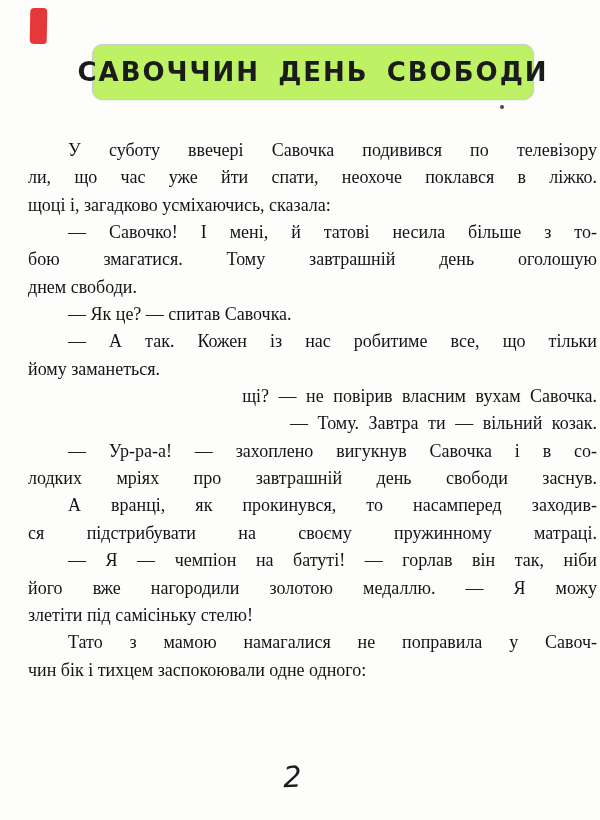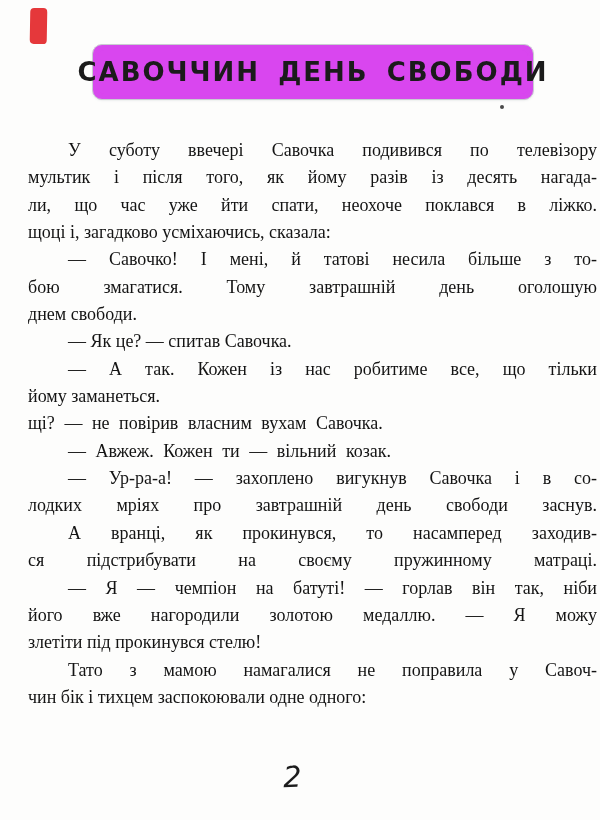--- a/index.html
+++ b/index.html
@@ -25,21 +25,21 @@
     left:30px;top:8px;
     width:17px;height:36px;
     background:var(--tab);
     border-radius:4px;
     transform:rotate(1deg);
   }
   .title-box{
     position:absolute;
     left:92px;top:44px;
     width:440px;height:54px;
-    background:#d946ef;
+    background:#bef264;
     border:1.5px solid var(--box-border);
     border-radius:10px;
     box-shadow:0 1px 2px rgba(90,110,120,0.10), inset 0 0 6px rgba(160,175,185,0.08);
     display:flex;align-items:center;justify-content:center;
   }
   .title{
     font-family:"DejaVu Sans", sans-serif;
     font-weight:700;
     font-size:26px;
     letter-spacing:2px;
@@ -67,21 +67,21 @@
     height:27.35px;
     white-space:nowrap;
     color:var(--ink);
   }
   .line.just{
     white-space:normal;
     text-align:justify;
     text-align-last:justify;
   }
   .line.ind{ text-indent:40px; }
-  .line.loose{ word-spacing:0.28em; }
+  .line.loose{ word-spacing:0.28em;text-align:right; }
   .pagenum{
     position:absolute;
     left:0;top:760px;
     width:585px;
     text-align:center;
     font-family:"DejaVu Sans", sans-serif;
     font-style:italic;
     font-weight:500;
     font-size:29px;
     color:#1c1c1c;
@@ -96,37 +96,36 @@
   <div class="red-tab"></div>
 
   <div class="title-box">
     <span class="title">САВОЧЧИН ДЕНЬ СВОБОДИ</span>
   </div>
 
   <div class="stray-dot"></div>
 
   <div class="story">
       <div class="line just ind">У суботу ввечері Савочка подивився по телевізору</div>
-      <div class="line just">мультик і після того, як йому разів із десять нагада-</div>
       <div class="line just">ли, що час уже йти спати, неохоче поклався в ліжко.</div>
       <div class="line">щоці і, загадково усміхаючись, сказала:</div>
       <div class="line just ind">— Савочко! І мені, й татові несила більше з то-</div>
       <div class="line just">бою змагатися. Тому завтрашній день оголошую</div>
       <div class="line">днем свободи.</div>
       <div class="line ind">— Як це? — спитав Савочка.</div>
       <div class="line just ind">— А так. Кожен із нас робитиме все, що тільки</div>
       <div class="line">йому заманеться.</div>
       <div class="line loose">щі? — не повірив власним вухам Савочка.</div>
-      <div class="line ind loose">— Авжеж. Кожен ти — вільний козак.</div>
+      <div class="line ind loose">— Тому. Завтра ти — вільний козак.</div>
       <div class="line just ind">— Ур-ра-а! — захоплено вигукнув Савочка і в со-</div>
       <div class="line just">лодких мріях про завтрашній день свободи заснув.</div>
       <div class="line just ind">А вранці, як прокинувся, то насамперед заходив-</div>
       <div class="line just">ся підстрибувати на своєму пружинному матраці.</div>
       <div class="line just ind">— Я — чемпіон на батуті! — горлав він так, ніби</div>
       <div class="line just">його вже нагородили золотою медаллю. — Я можу</div>
-      <div class="line">злетіти під прокинувся стелю!</div>
+      <div class="line">злетіти під самісіньку стелю!</div>
       <div class="line just ind">Тато з мамою намагалися не поправила у Савоч-</div>
       <div class="line">чин бік і тихцем заспокоювали одне одного:</div>
     </div>
 
   <div class="pagenum">2</div>
 
 </div>
 
 </body></html>

